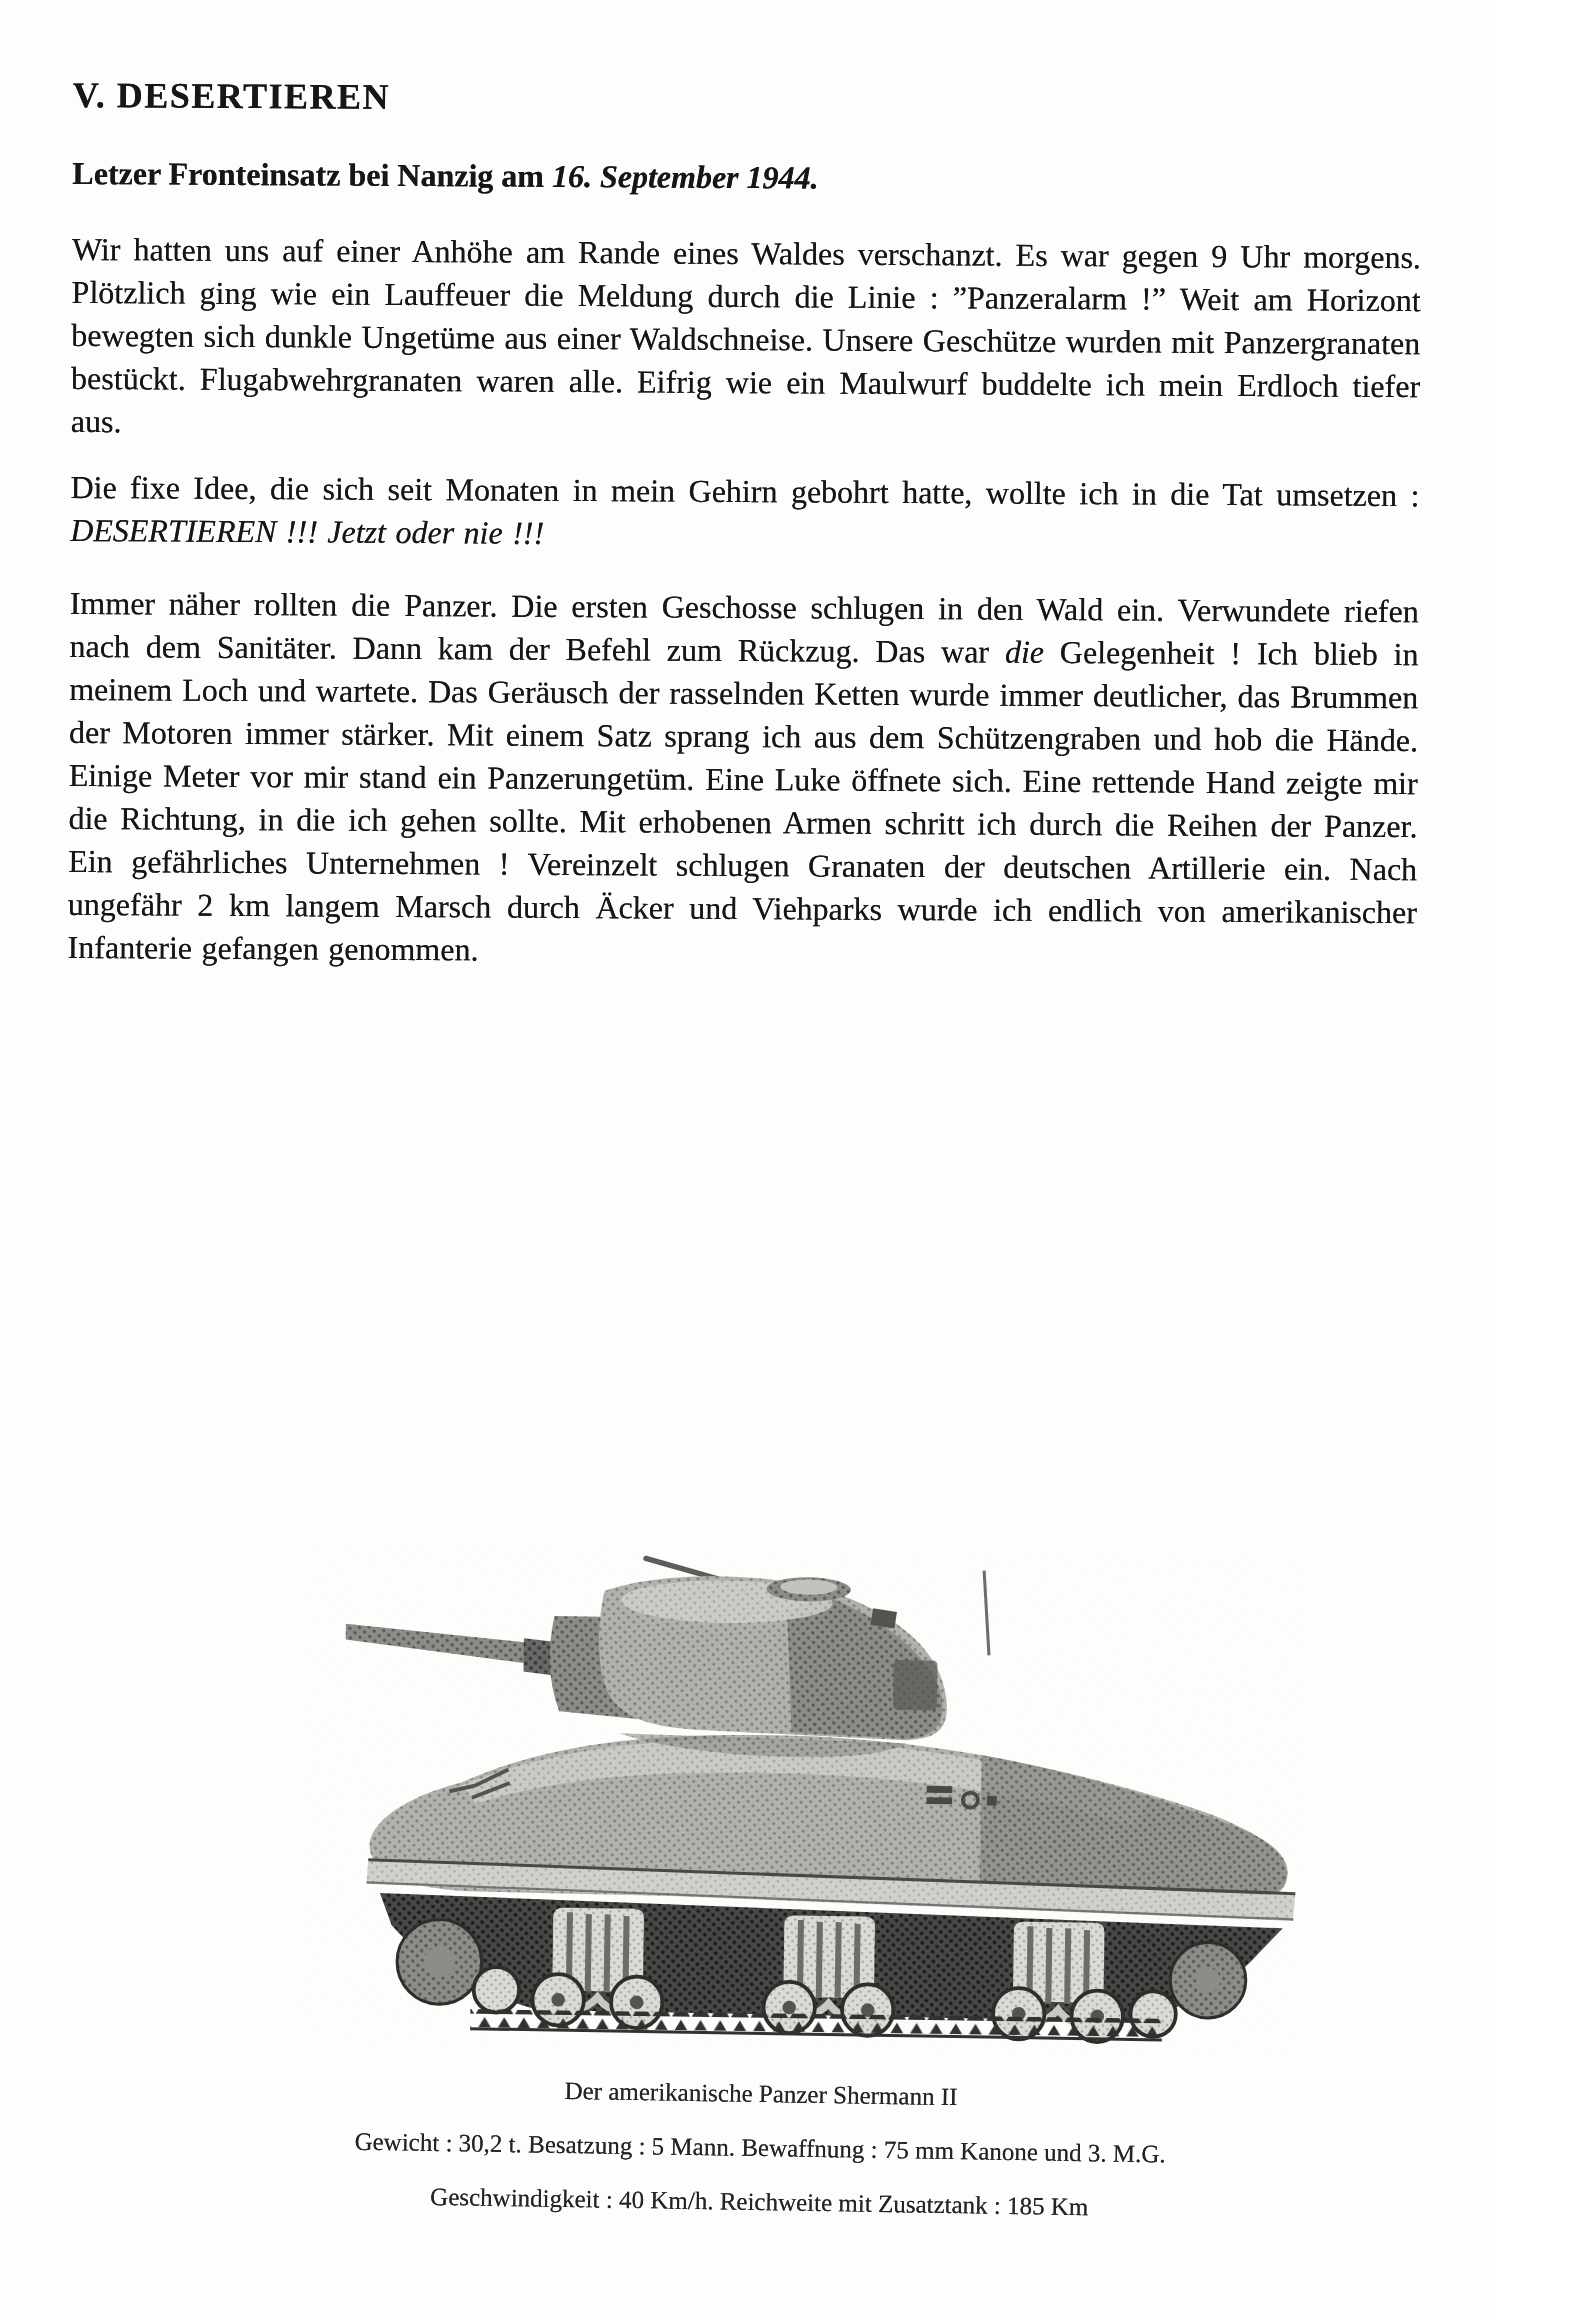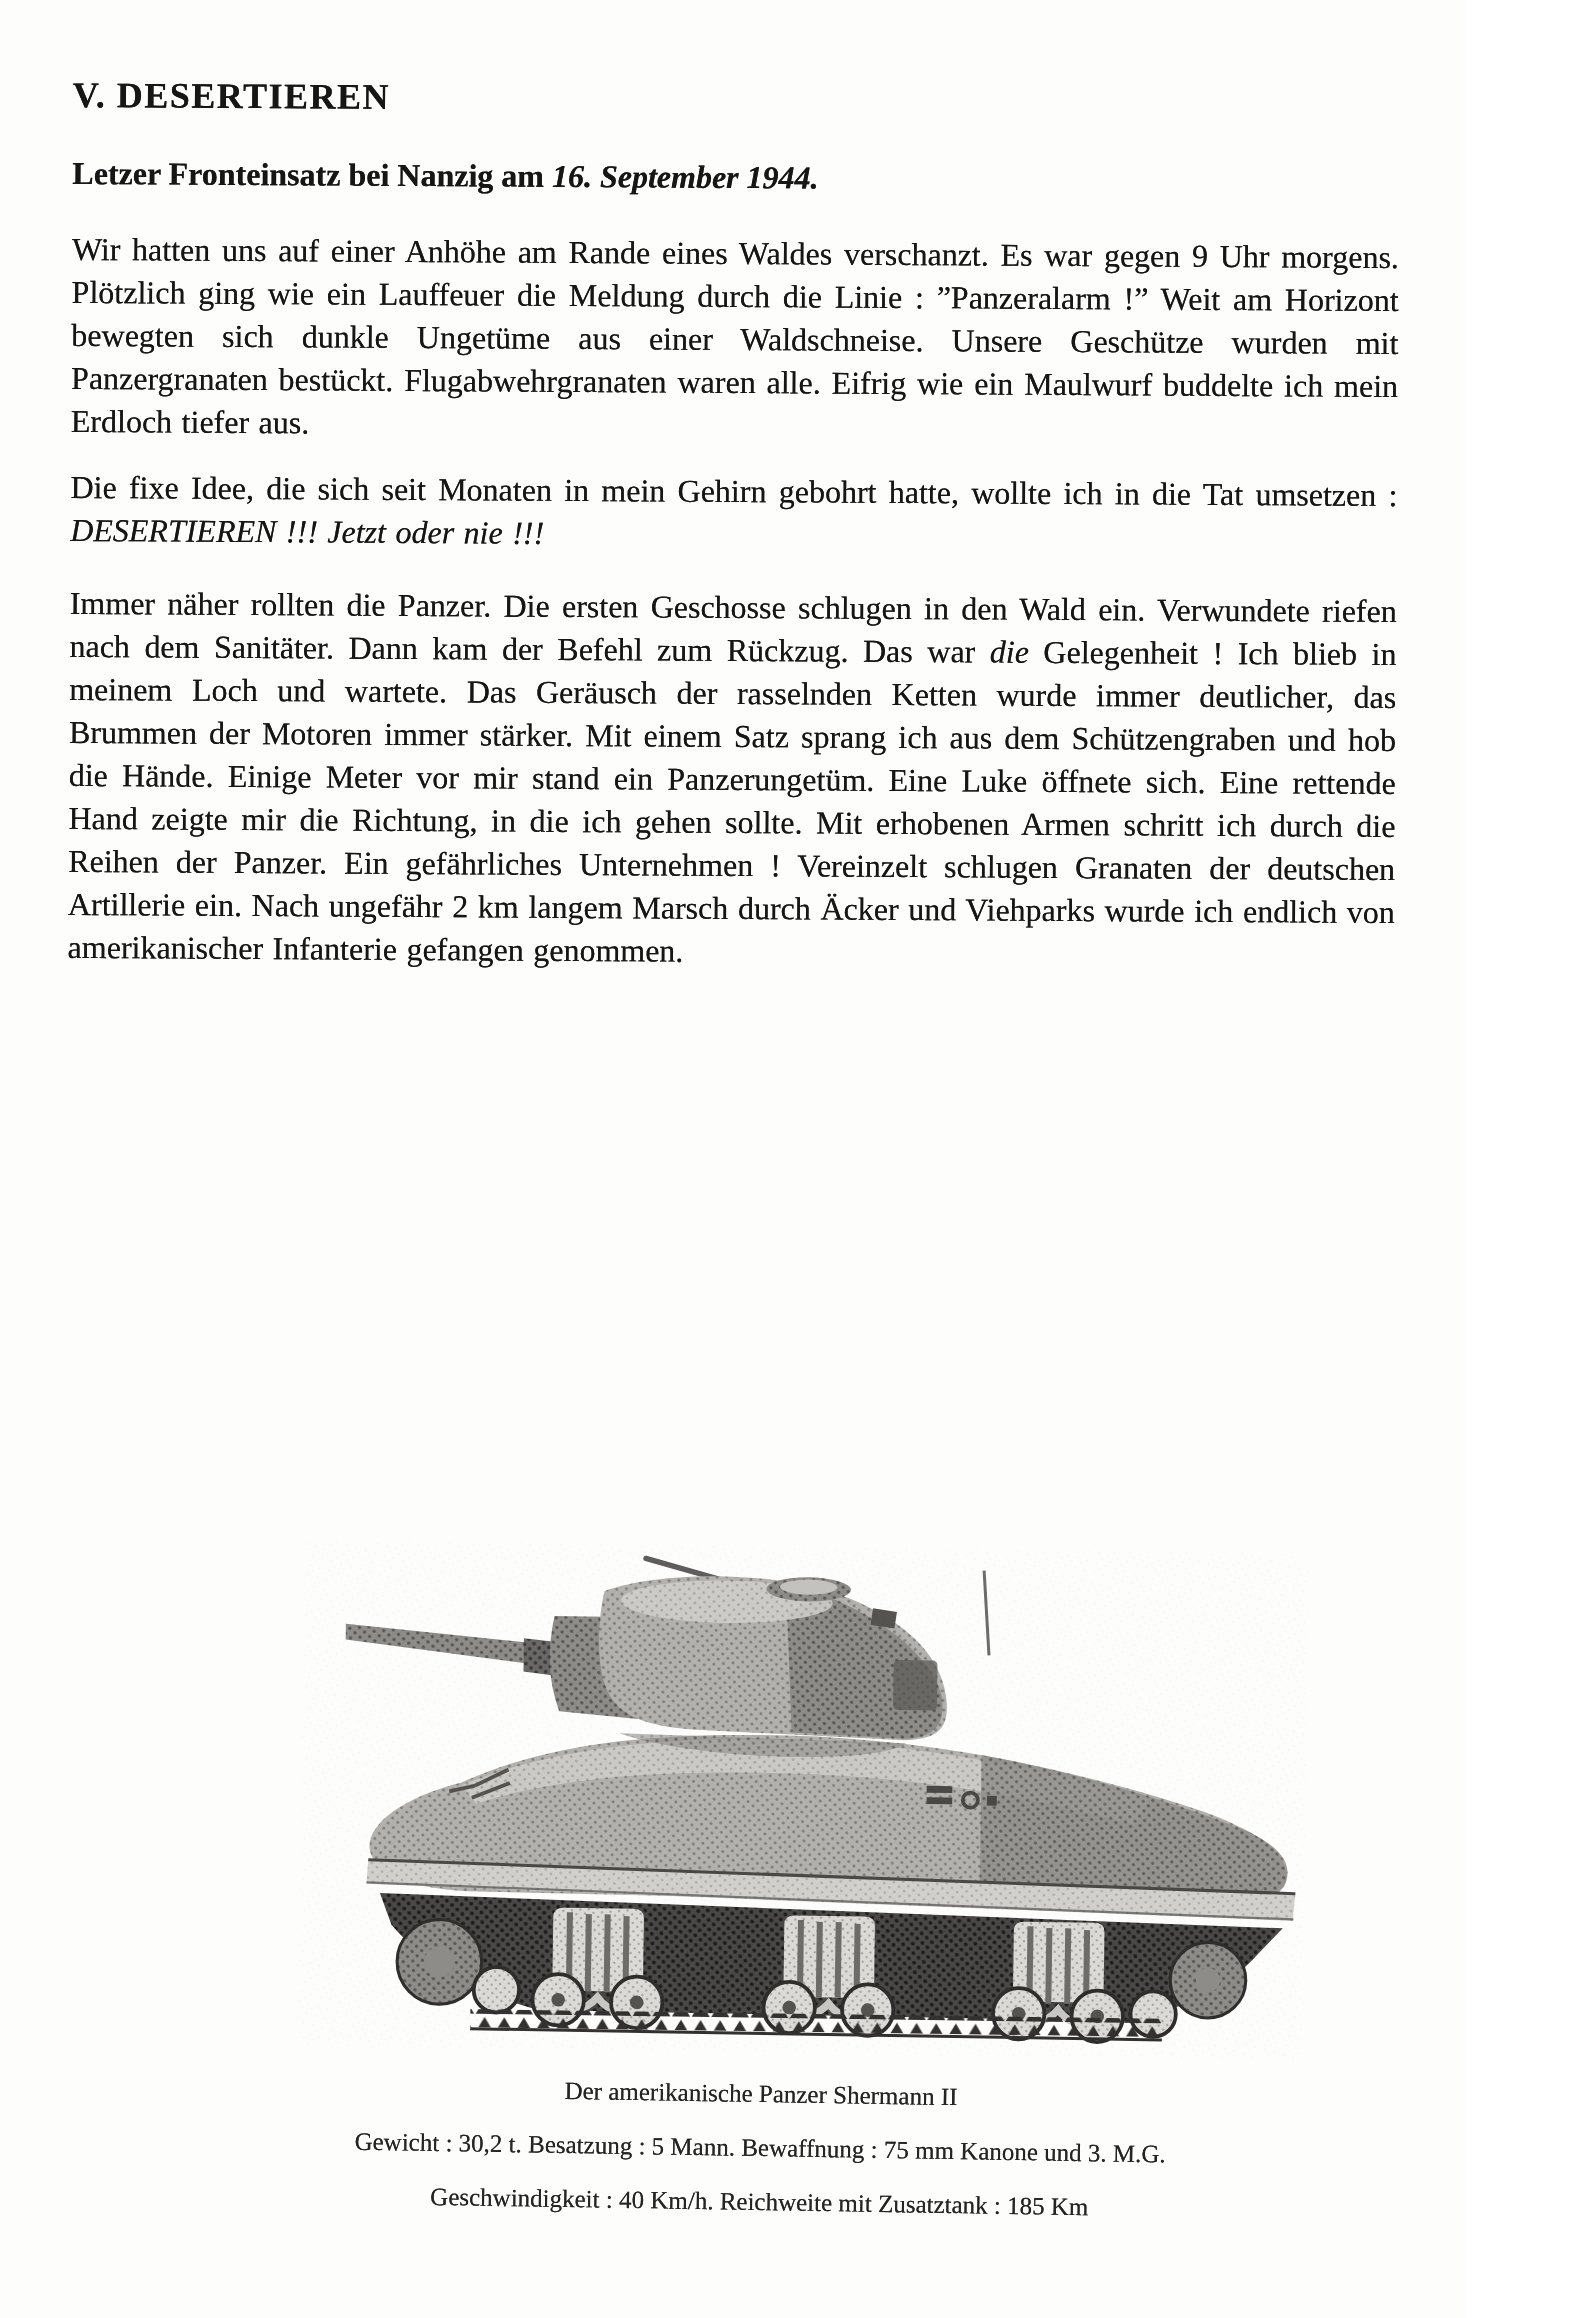--- a/index.html
+++ b/index.html
@@ -7,20 +7,21 @@
     width: 1574px; height: 2319px;
     background: #ffffff;
     font-family: "Liberation Serif", "DejaVu Serif", serif;
   }
   .page {
     position: relative;
     width: 1467px; height: 2319px;
     background: #fdfdfc;
     overflow: hidden;
     color: #161616;
+    padding-left: 22px;
   }
   .content {
     position: absolute;
     left: 73px; top: 76px; right: 67px;
     transform: rotate(0.35deg);
     transform-origin: 0 0;
     text-shadow: 0 0 0.6px rgba(20,20,20,0.85);
   }
   .chapter-heading {
     font-size: 36px;

